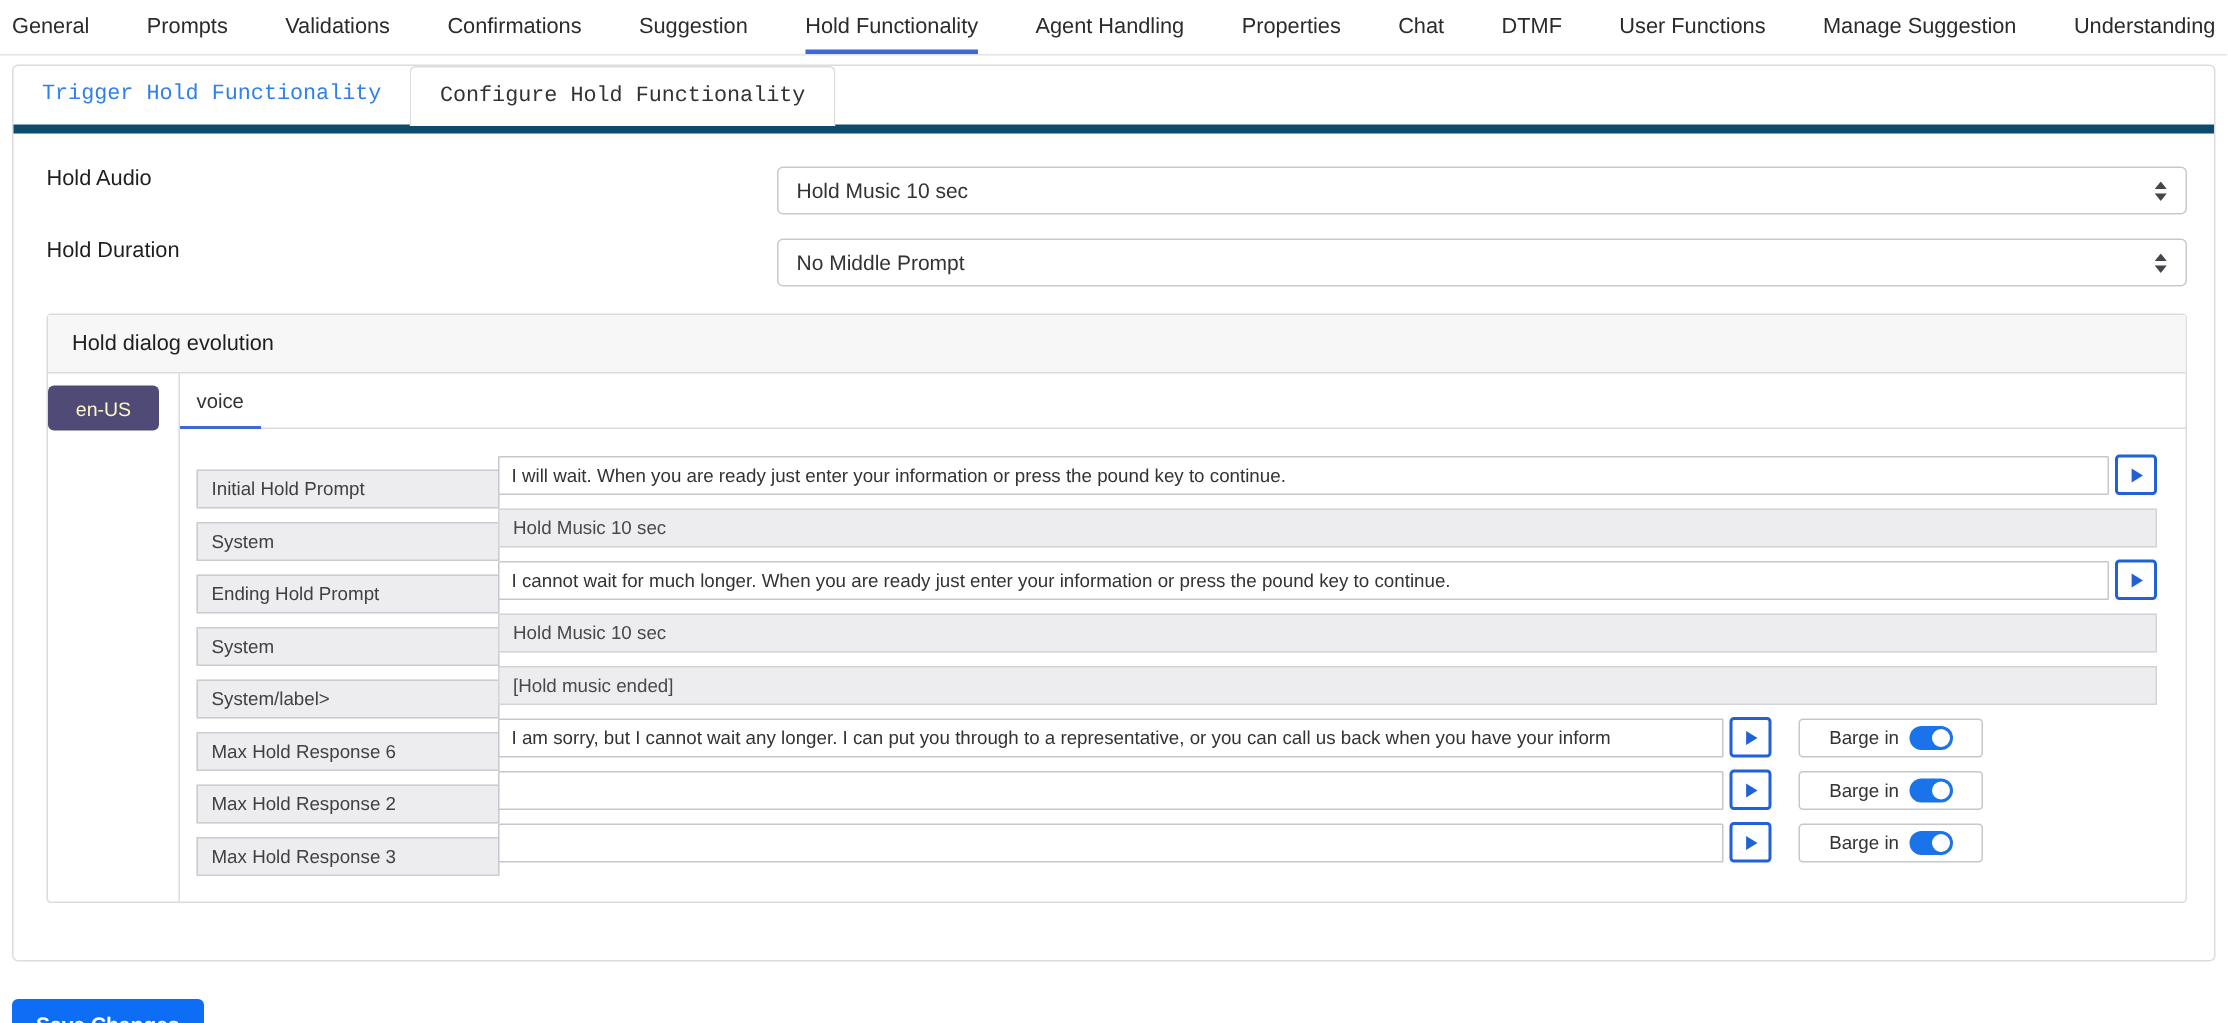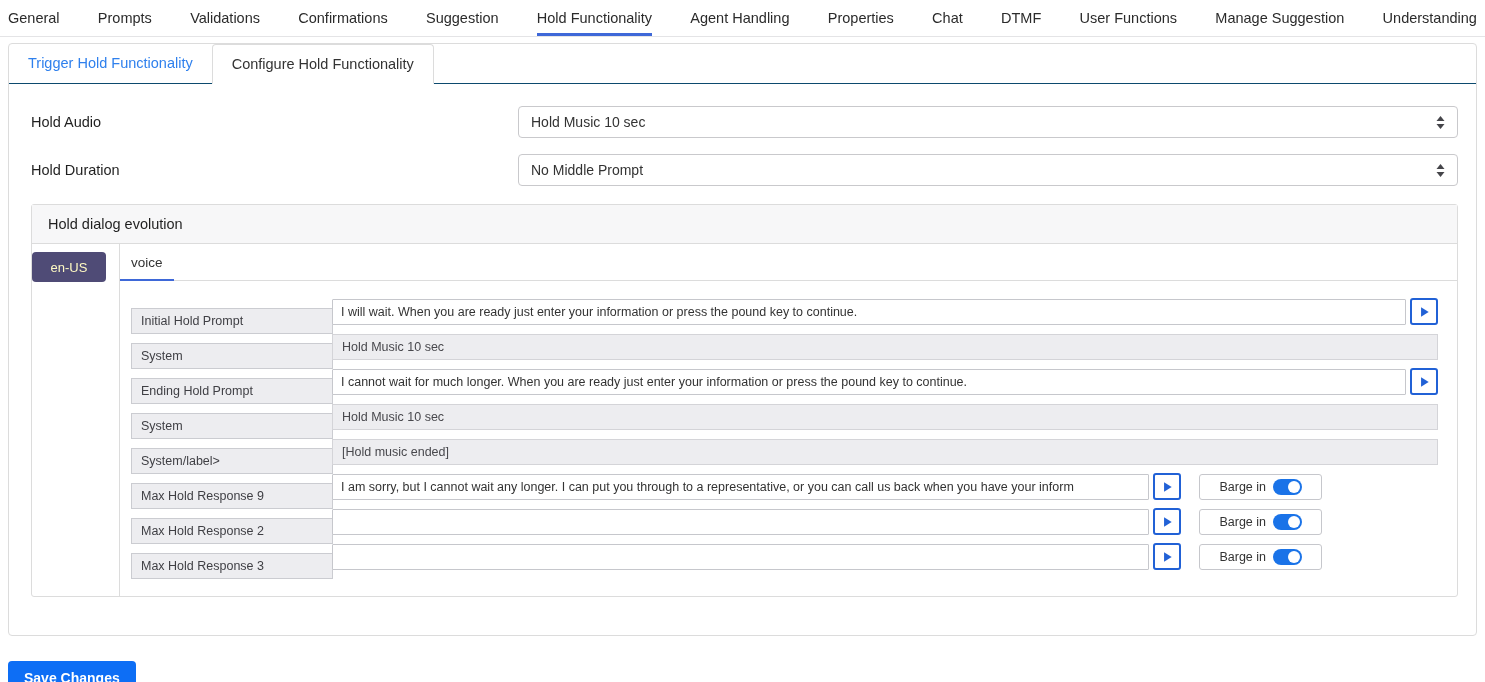--- a/index.html
+++ b/index.html
@@ -5,27 +5,27 @@
   * { box-sizing: border-box; margin: 0; padding: 0; }
   html,body { width:1485px; height:682px; background:#fff; font-family:"Liberation Sans", sans-serif; color:#2b2b2b; }
 
   
   .top-nav { display:flex; justify-content:space-between; align-items:stretch; height:37px; padding:0 8px; border-bottom:1px solid #e4e4e6; }
   .nav-item { display:flex; align-items:center; font-size:14.5px; color:#2b2b2b; cursor:pointer; border-bottom:3px solid transparent; padding-top:3px; white-space:nowrap; }
   .nav-item.active { border-bottom-color:#3e68d8; }
 
   
   .card { margin:6px 8px 0 8px; border:1px solid #dcdcdc; border-radius:4px; background:#fff; }
-  .subtabs { display:flex; border-bottom:1px solid #0c4a6e; }
+  .subtabs { display:flex; border-bottom:6px solid #0c4a6e;font-family:Liberation Mono, monospace; }
   .subtab { padding:11px 19px; font-size:14.5px; cursor:pointer; color:#2f80ed; }
   .subtab.active { color:#333; background:#fff; border:1px solid #dcdcdc; border-bottom:1px solid #fff; border-radius:4px 4px 0 0; margin-bottom:-1px; }
   .card-body { padding:22px 18px 38px 22px; }
 
   
-  .form-row { display:flex; align-items:center; margin-bottom:16px; }
+  .form-row { display:flex; align-items:flex-start; margin-bottom:16px; }
   .form-label { width:487px; min-width:487px; font-size:14.5px; font-weight:500; color:#1f1f1f; }
   .select { flex:1; height:32px; border:1px solid #c9c9cc; border-radius:4px; display:flex; align-items:center; justify-content:space-between; padding:0 12px; font-size:14px; color:#333; cursor:pointer; background:#fff; }
   .select .arrows { display:flex; flex-direction:column; gap:2px; align-items:center; }
 
   
   .panel { border:1px solid #dcdcdc; border-radius:3px; margin-top:18px; }
   .panel-header { background:#f7f7f8; border-bottom:1px solid #dcdcdc; padding:11px 16px; font-size:14.5px; color:#1f1f1f; }
   .panel-body { display:flex; align-items:stretch; }
   .lang-col { width:87px; min-width:87px; padding-top:8px; }
   .lang-badge { width:74px; height:30px; background:#4f4b76; color:#fef9c3; font-size:13px; display:flex; align-items:center; justify-content:center; border-radius:4px; cursor:pointer; }
@@ -147,21 +147,21 @@
               <div class="cell-label">System</div>
               <div class="cell-system">Hold Music 10 sec</div>
             </div>
 
             <div class="prow">
               <div class="cell-label">System/label&gt;</div>
               <div class="cell-system">[Hold music ended]</div>
             </div>
 
             <div class="prow">
-              <div class="cell-label">Max Hold Response 9</div>
+              <div class="cell-label">Max Hold Response 6</div>
               <input class="cell-input" type="text" value="I am sorry, but I cannot wait any longer. I can put you through to a representative, or you can call us back when you have your inform" style="">
               <button class="play-btn">
                 <svg width="14" height="14" viewBox="0 0 24 24">
                     <path d="M7 4v16l13-8z" fill="#2161d6"></path>
                   </svg>
               </button>
               <div class="barge-box">
                 <span>Barge in</span>
                 <span class="toggle"></span>
               </div>

